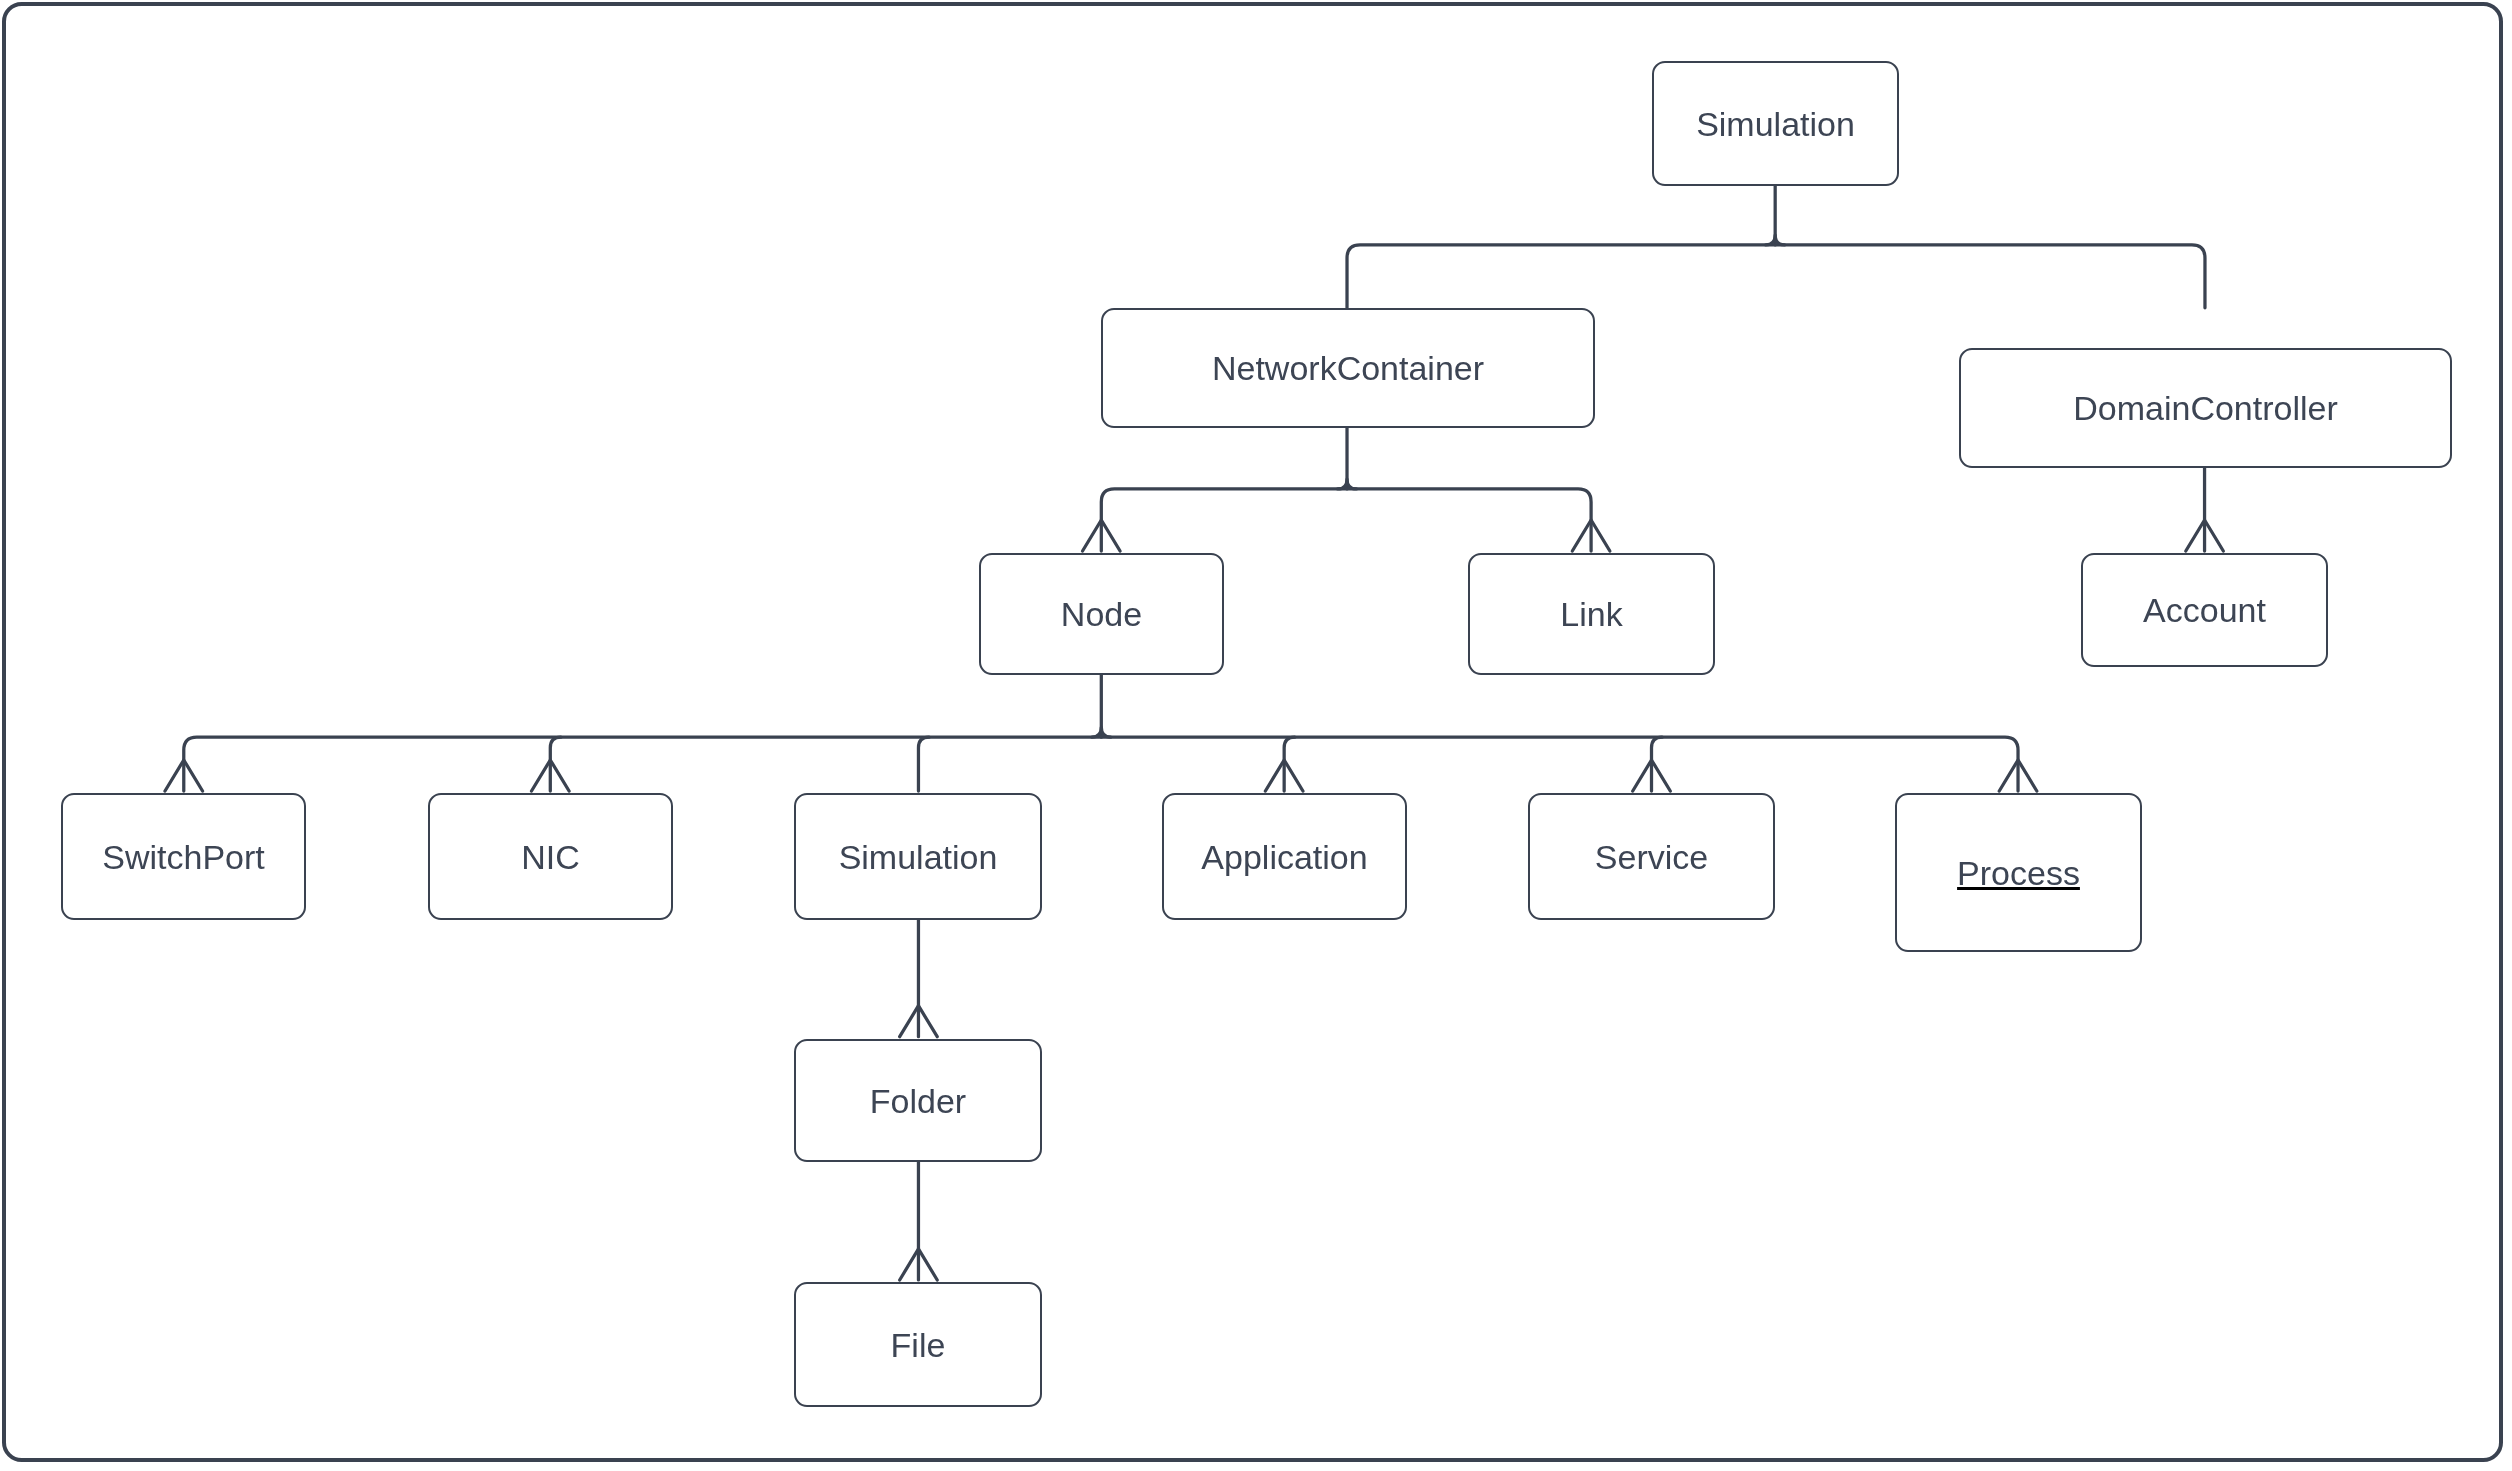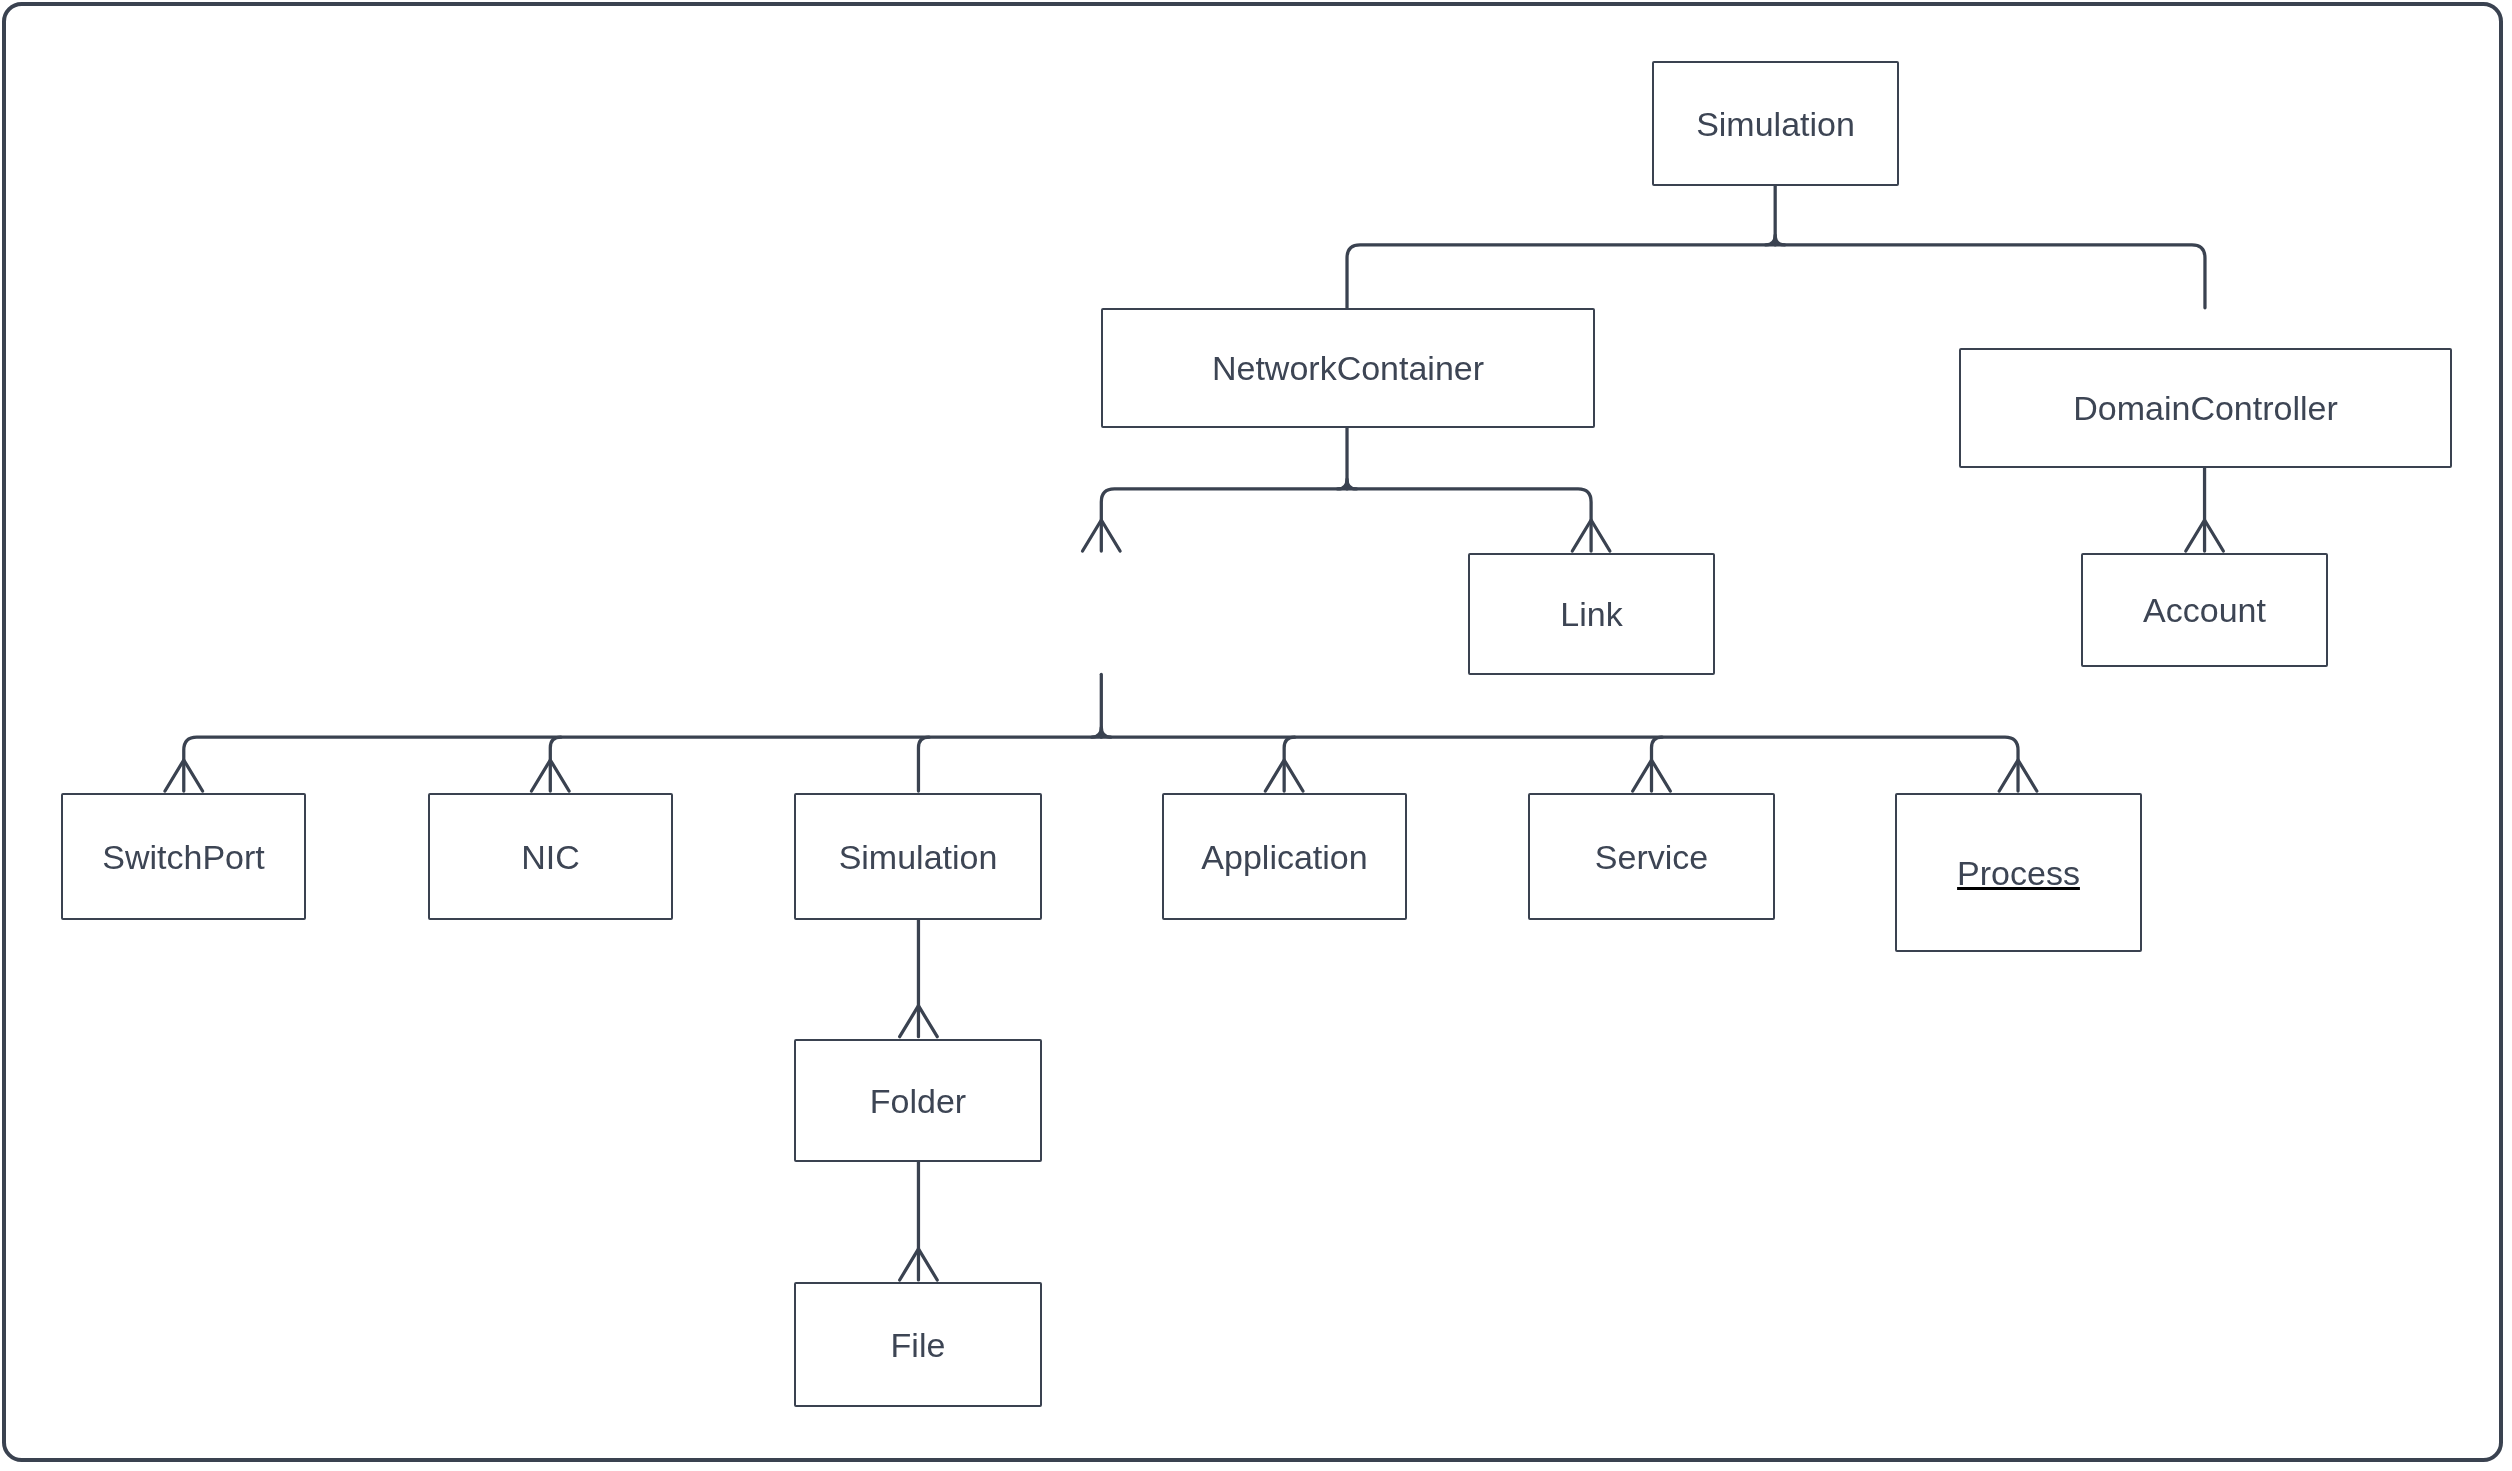--- a/index.html
+++ b/index.html
@@ -39,21 +39,21 @@
     fill: none;
     stroke: #3a4250;
     stroke-width: 4;
     stroke-linecap: round;
     stroke-linejoin: round;
   }
   .node {
     position: absolute;
     box-sizing: border-box;
     border: 2.4px solid #3a4250;
-    border-radius: 2px;
+    border-radius: 13px;
     background: #ffffff;
     display: flex;
     align-items: center;
     justify-content: center;
   }
   .node .label {
     color: #3d4554;
     font-size: 34px;
     line-height: 1;
     white-space: nowrap;
@@ -109,20 +109,23 @@
   </div>
 
   <div class="node" style="left:1101px; top:308px; width:494px; height:120px;">
     <span class="label">NetworkContainer</span>
   </div>
 
   <div class="node" style="left:1959px; top:308px; width:493px; height:120px;margin-top:40px;">
     <span class="label">DomainController</span>
   </div>
 
+  <div class="node" style="left:979px; top:553px; width:245px; height:122px;">
+    <span class="label">Node</span>
+  </div>
 
   <div class="node" style="left:1468px; top:553px; width:247px; height:122px;">
     <span class="label">Link</span>
   </div>
 
   <div class="node" style="left:2081px; top:553px; width:247px; height:114px;">
     <span class="label">Account</span>
   </div>
 
   <div class="node" style="left:61px; top:793px; width:245px; height:127px;">

